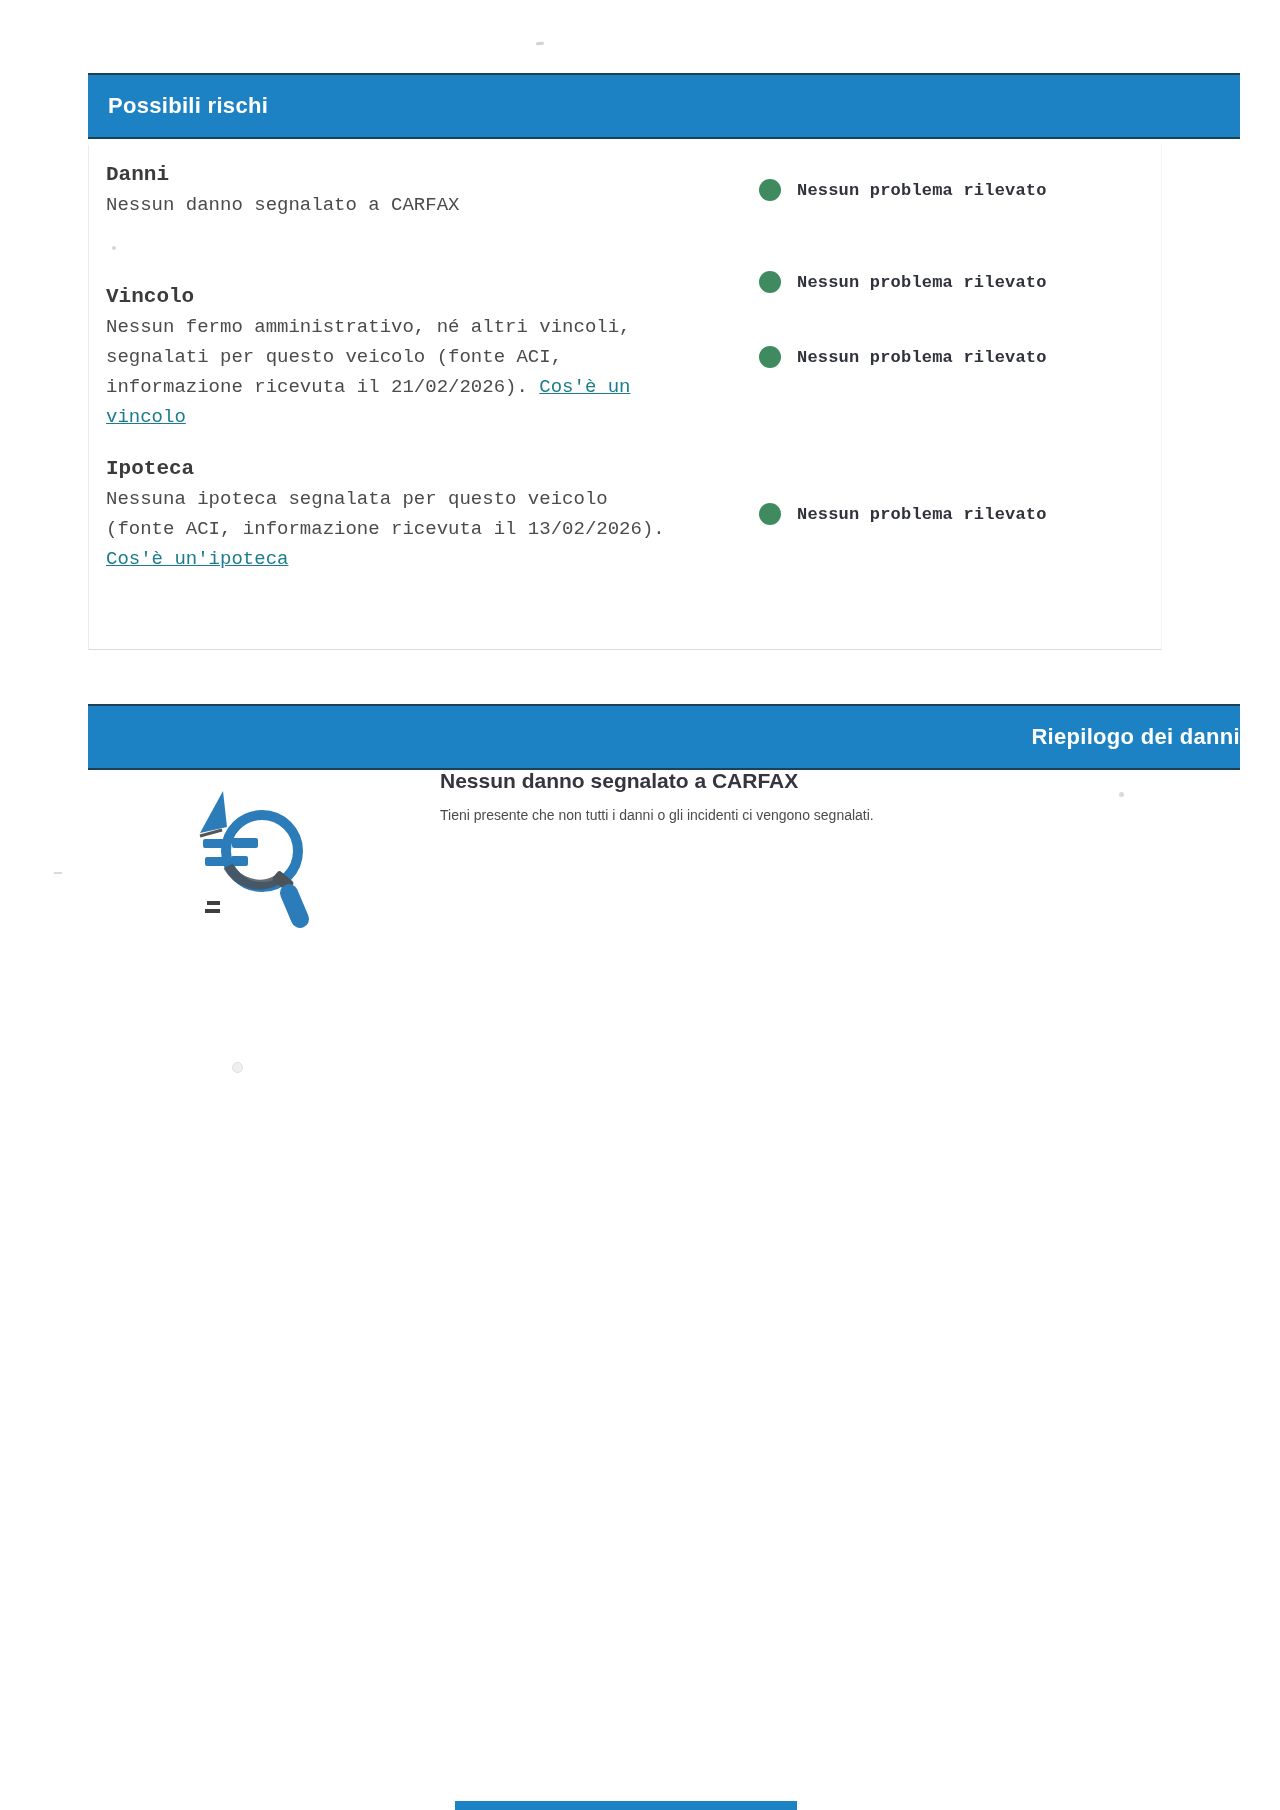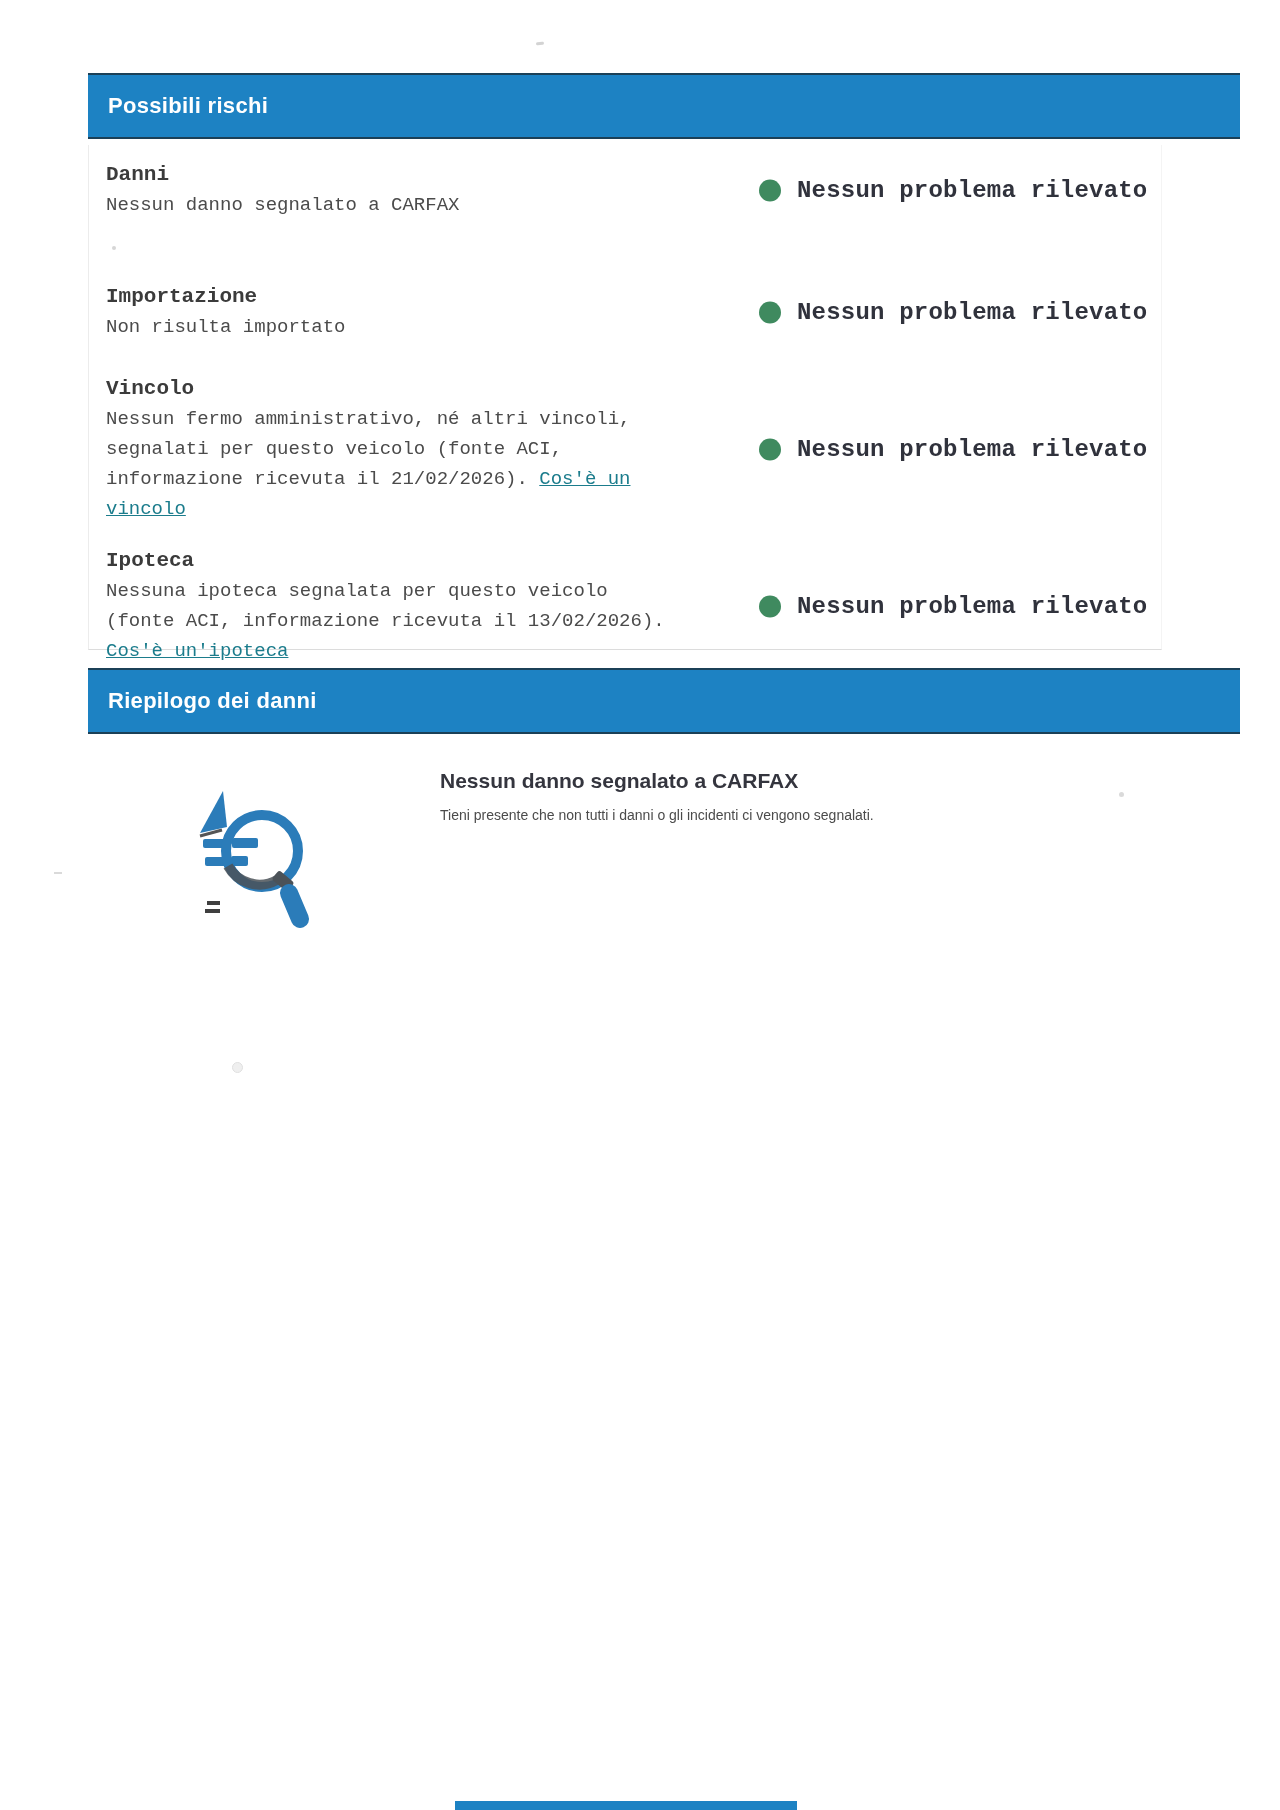--- a/index.html
+++ b/index.html
@@ -8,39 +8,39 @@
     font-family:"Liberation Sans", sans-serif;color:#3b3b3b;overflow:hidden;
   }
   
   .section-bar{
     position:absolute;left:88px;width:1152px;height:66px;background:#1d82c3;
     color:#ffffff;display:flex;align-items:center;padding-left:20px;box-sizing:border-box;
     font-weight:bold;font-size:22px;letter-spacing:.3px;
     border-top:2px solid rgba(28,48,60,.8);border-bottom:2px solid rgba(28,48,60,.8);
   }
   #bar-rischi{top:73px;}
-  #bar-riepilogo{top:668px;}
+  #bar-riepilogo{top:704px;justify-content:flex-end;}
   
   .card-body{
     position:absolute;left:88px;top:145px;width:1074px;height:505px;background:#ffffff;
     border-left:1px solid #ececec;border-right:1px solid #f4f4f4;border-bottom:1px solid #dcdcdc;
     box-sizing:border-box;padding:15px 0 0 17px;
   }
   .risk-row{position:relative;font-family:Liberation Mono, monospace;}
   .risk-row .left-col{width:562px;}
   .row-heading{font-size:21px;font-weight:bold;color:#3b3b3b;line-height:30px;}
   .row-desc{font-size:19px;color:#4b4b4b;line-height:30px;}
   .row-desc a{color:#1b7c8c;text-decoration:underline;}
   .m2{margin-top:62px;}
   .m3{margin-top:32px;}
   .m4{margin-top:22px;}
   .status{position:absolute;left:653px;top:50%;transform:translateY(-50%);
     display:flex;align-items:center;gap:16px;white-space:nowrap;}
   .status-dot{width:22px;height:22px;border-radius:50%;background:#3f8a5f;flex:0 0 auto;}
-  .status-text{font-size:24px;font-weight:bold;color:#30323c;letter-spacing:.2px;}
+  .status-text{font-size:17px;font-weight:bold;color:#30323c;letter-spacing:.2px;}
   
   .riep-icon{position:absolute;left:195px;top:787px;width:120px;height:150px;}
   .riep-text{position:absolute;left:440px;top:766px;width:575px;}
   .riep-headline{font-size:21px;font-weight:bold;color:#34353e;line-height:30px;margin-bottom:4px;}
   .riep-body{font-size:14px;color:#4b4b4b;line-height:30px;width:560px;}
   
   .bottom-strip{position:absolute;left:455px;top:1801px;width:342px;height:9px;background:#1d82c3;}
   
   .speck{position:absolute;background:#b5b5b5;}
   .spk1{left:536px;top:42px;width:8px;height:3px;border-radius:2px;opacity:.6;transform:rotate(-8deg);}
@@ -63,24 +63,20 @@
       <div class="row-heading">Danni</div>
       <div class="row-desc">Nessun danno segnalato a CARFAX</div>
     </div>
     <div class="status">
       <span class="status-dot"></span>
       <span class="status-text">Nessun problema rilevato</span>
     </div>
   </div>
 
   <div class="risk-row m2">
-    <div class="left-col">
-      <div class="row-heading">Importazione</div>
-      <div class="row-desc">Non risulta importato</div>
-    </div>
     <div class="status">
       <span class="status-dot"></span>
       <span class="status-text">Nessun problema rilevato</span>
     </div>
   </div>
 
   <div class="risk-row m3">
     <div class="left-col">
       <div class="row-heading">Vincolo</div>
       <div class="row-desc">

